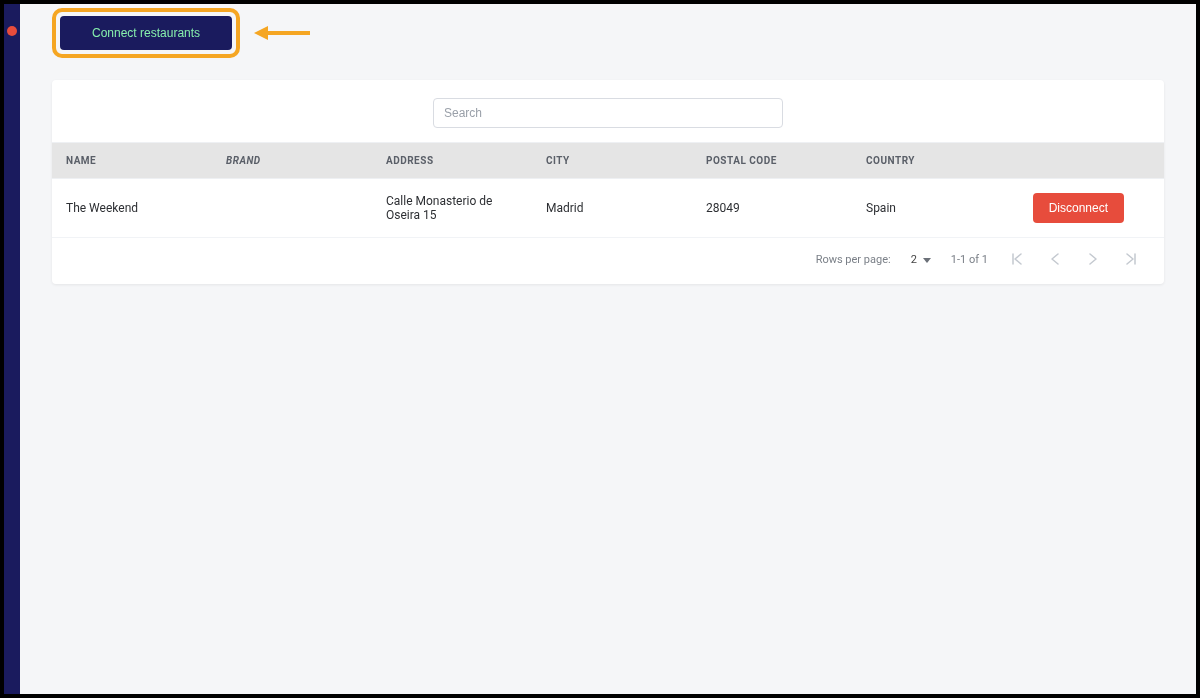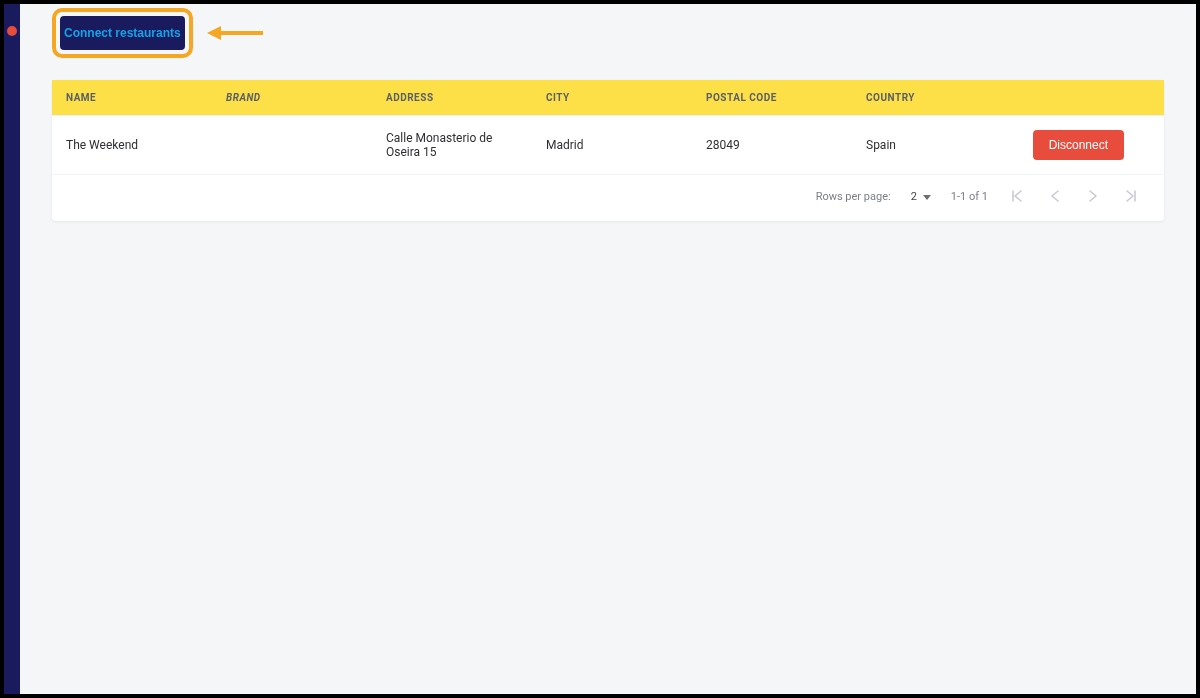--- a/index.html
+++ b/index.html
@@ -41,25 +41,25 @@
     padding: 4px 32px 22px 32px;
   }
   .highlight-ring {
     border: 4px solid #f5a623;
     border-radius: 10px;
     padding: 4px;
     display: inline-block;
   }
   .btn-primary {
     background: #1a1b5e;
-    color: #0ea5e9;
+    color: #86efac;
     border: none;
     font-size: 12px;
-    font-weight: 700;
-    padding: 10px 4px;
+    font-weight: 400;
+    padding: 10px 32px;
     border-radius: 4px;
     cursor: pointer;
   }
 
   .arrow {
     display: inline-flex; align-items: center;
   }
 
   .panel {
     margin: 0 32px 32px 32px;
@@ -84,21 +84,21 @@
   }
   .search-input::placeholder { color: #9aa0a9; }
 
   table { width: 100%; border-collapse: collapse; }
   thead th {
     text-align: left;
     font-size: 10px;
     letter-spacing: 0.5px;
     font-weight: 700;
     color: #5a5f68;
-    background: #fde047;
+    background: #e5e5e5;
     padding: 12px 14px;
     border-bottom: 1px solid #eef0f3;
     text-transform: uppercase;
   }
   tbody td {
     font-size: 12px;
     color: #2d2f33;
     padding: 14px 14px;
     border-bottom: 1px solid #f1f3f6;
     vertical-align: middle;
@@ -156,20 +156,23 @@
     <span class="arrow">
       <svg width="58" height="18" viewBox="0 0 58 18">
         <line x1="56" y1="9" x2="10" y2="9" stroke="#f5a623" stroke-width="4"></line>
         <polygon points="0,9 14,2 14,16" fill="#f5a623"></polygon>
       </svg>
     </span>
   </div>
 
   <div class="panel">
 
+    <div class="search-row">
+      <input class="search-input" type="text" placeholder="Search" style="">
+    </div>
 
     <table>
       <thead>
         <tr>
           <th class="col-name">NAME</th>
           <th class="col-brand">BRAND</th>
           <th class="col-addr">ADDRESS</th>
           <th class="col-city">CITY</th>
           <th class="col-postal">POSTAL CODE</th>
           <th class="col-country">COUNTRY</th>

